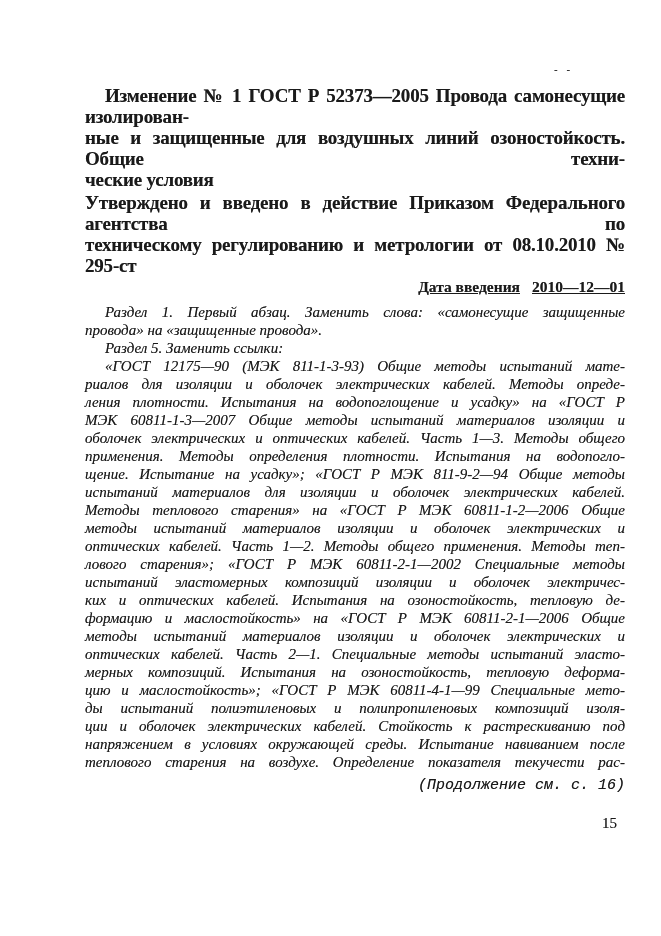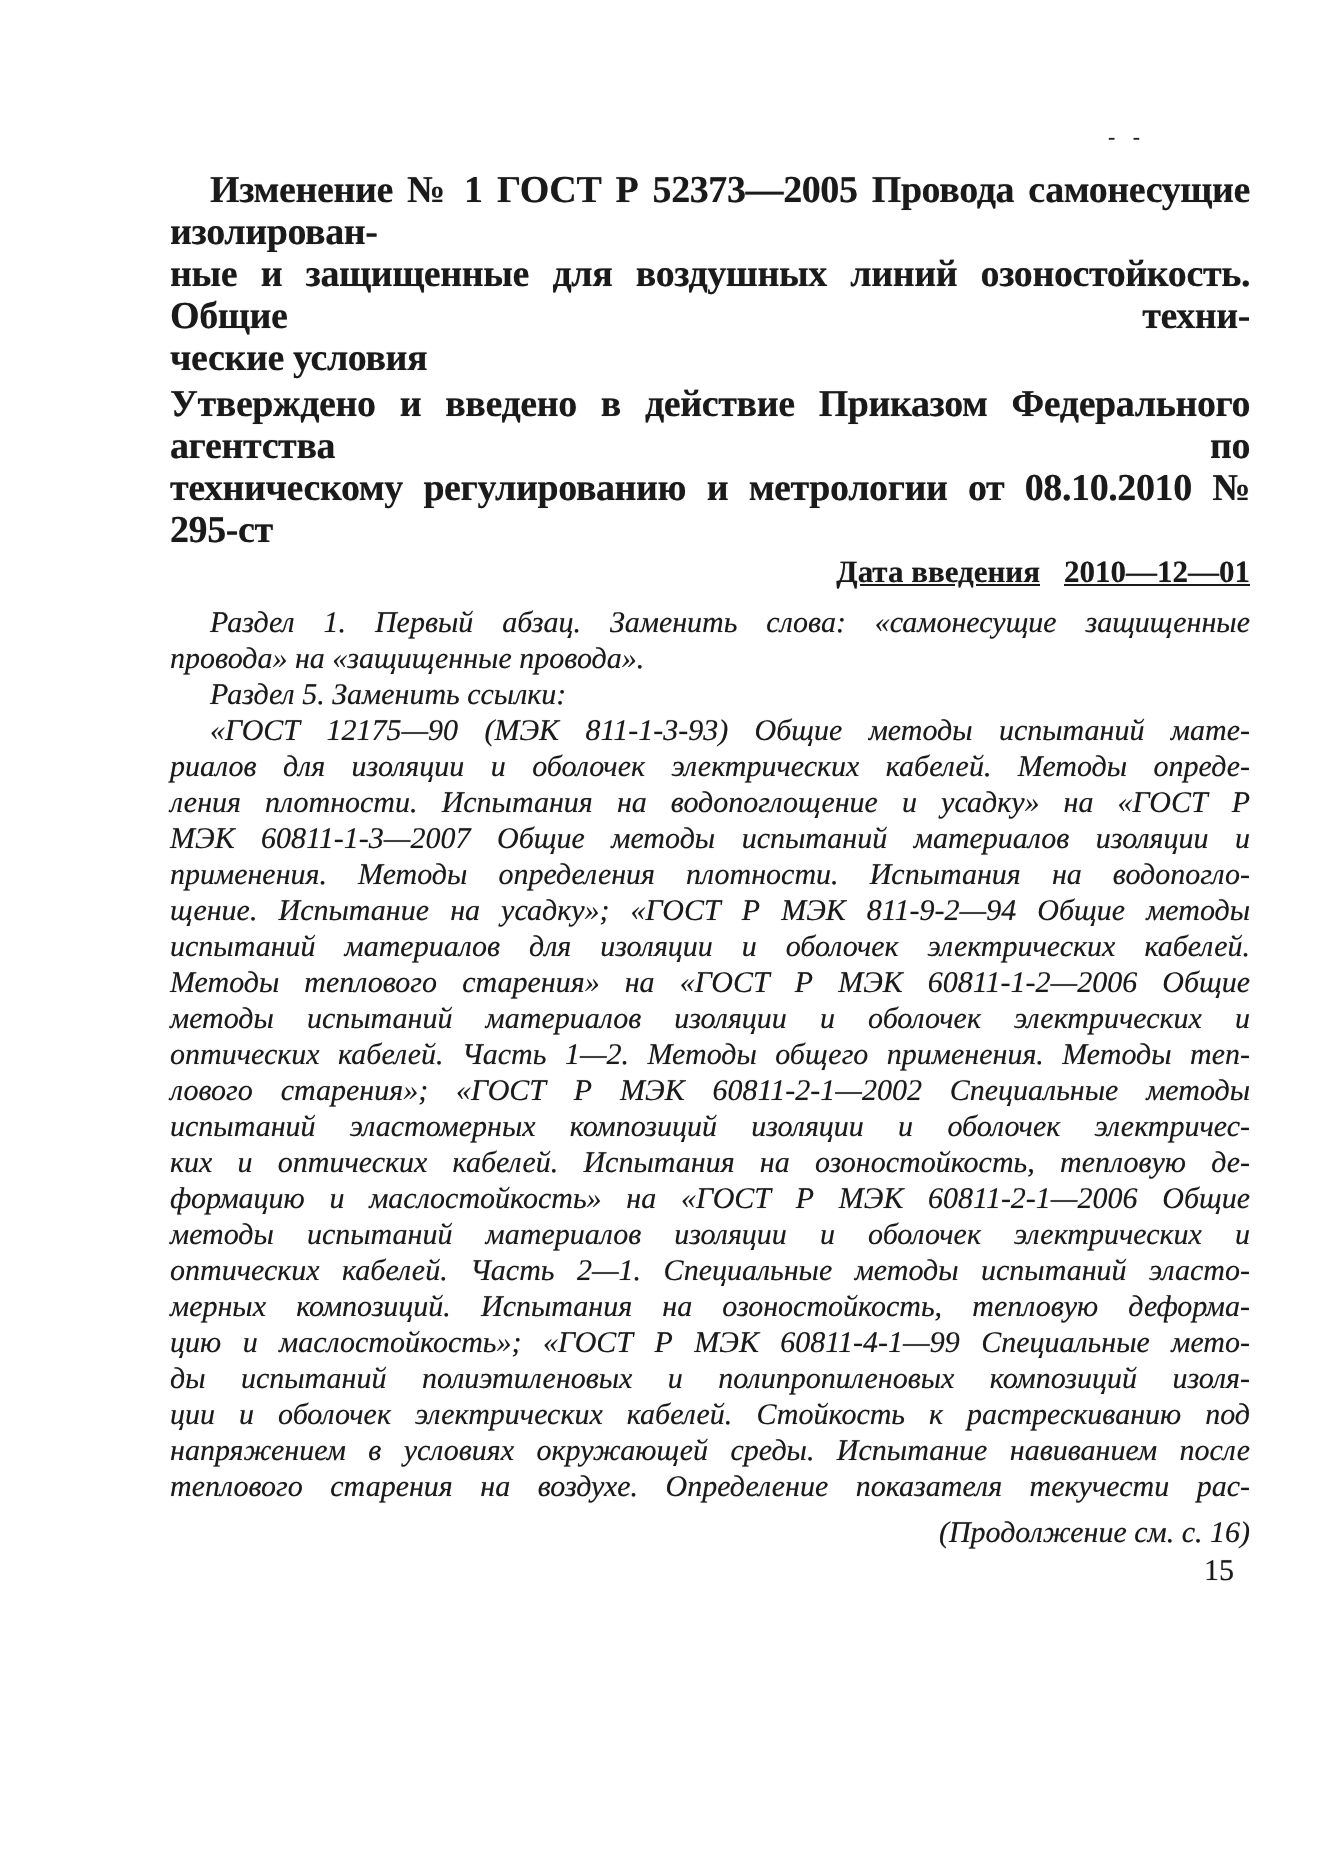--- a/index.html
+++ b/index.html
@@ -58,22 +58,24 @@
     line-height: 18px;
     font-style: italic;
   }
   .continuation-line {
     margin-top: 5px;
     font-size: 15px;
     line-height: 19px;
     font-style: italic;
     text-align: right;
     text-shadow: 0 0 0.4px rgba(20,20,20,0.55);
+    font-family: Liberation Mono, monospace;
   }
   .page-number {
+    margin-top: 19px;
     font-size: 15px;
     line-height: 18px;
     text-align: right;
     padding-right: 8px;
     text-shadow: 0 0 0.4px rgba(20,20,20,0.55);
   }
 </style>
 </head>
 <body>
 
@@ -104,20 +106,21 @@
           <div class="ln last">провода» на «защищенные провода».</div>
         </div>
       <div>
           <div class="ln indent last">Раздел 5. Заменить ссылки:</div>
         </div>
       <div>
           <div class="ln indent">«ГОСТ 12175—90 (МЭК 811-1-3-93) Общие методы испытаний мате-</div>
           <div class="ln">риалов для изоляции и оболочек электрических кабелей. Методы опреде-</div>
           <div class="ln">ления плотности. Испытания на водопоглощение и усадку» на «ГОСТ Р</div>
           <div class="ln">МЭК 60811-1-3—2007 Общие методы испытаний материалов изоляции и</div>
+          <div class="ln">оболочек электрических и оптических кабелей. Часть 1—3. Методы общего</div>
           <div class="ln">применения. Методы определения плотности. Испытания на водопогло-</div>
           <div class="ln">щение. Испытание на усадку»; «ГОСТ Р МЭК 811-9-2—94 Общие методы</div>
           <div class="ln">испытаний материалов для изоляции и оболочек электрических кабелей.</div>
           <div class="ln">Методы теплового старения» на «ГОСТ Р МЭК 60811-1-2—2006 Общие</div>
           <div class="ln">методы испытаний материалов изоляции и оболочек электрических и</div>
           <div class="ln">оптических кабелей. Часть 1—2. Методы общего применения. Методы теп-</div>
           <div class="ln">лового старения»; «ГОСТ Р МЭК 60811-2-1—2002 Специальные методы</div>
           <div class="ln">испытаний эластомерных композиций изоляции и оболочек электричес-</div>
           <div class="ln">ких и оптических кабелей. Испытания на озоностойкость, тепловую де-</div>
           <div class="ln">формацию и маслостойкость» на «ГОСТ Р МЭК 60811-2-1—2006 Общие</div>

